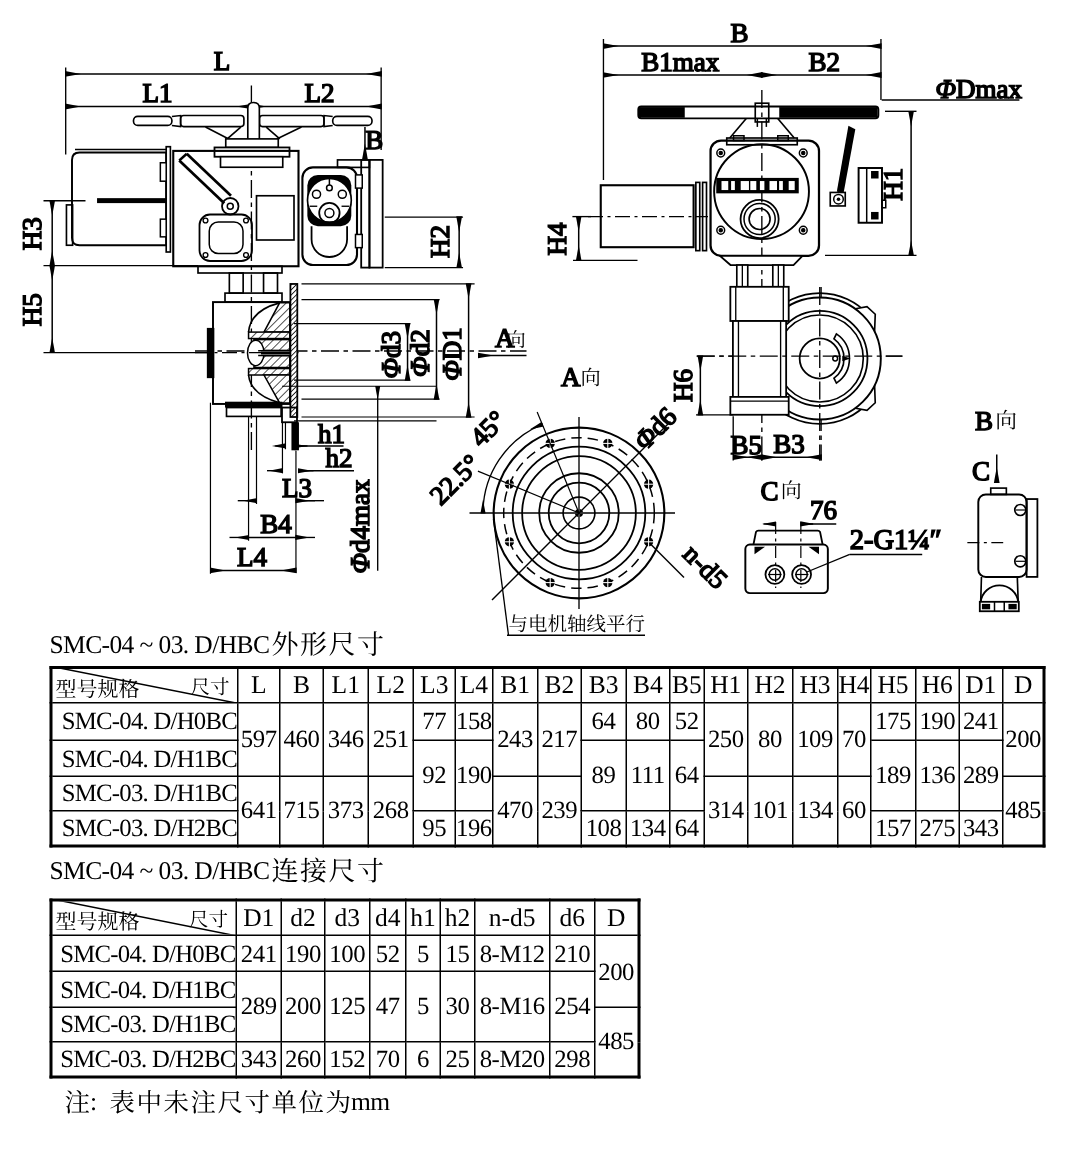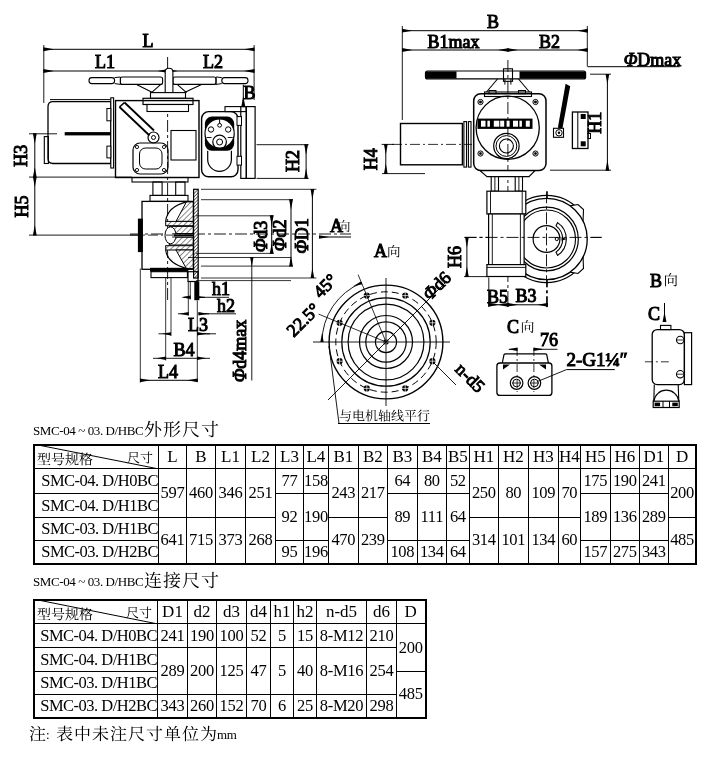--- a/index.html
+++ b/index.html
@@ -10,21 +10,21 @@
 .dt{position:absolute;border-collapse:collapse;table-layout:fixed;border:2px solid #000;
  font-family:"Liberation Serif",serif;font-size:16.5px;letter-spacing:-0.3px}
 .dt td{border:1px solid #000;text-align:center;vertical-align:middle;padding:0;overflow:hidden;white-space:nowrap}
 .dt td.mod{text-align:right;padding-left:1px;letter-spacing:-0.5px}
 .dt td.hd{font-size:17px;letter-spacing:0}
 .diag{position:relative;padding:0}
 .dgwrap{position:relative}
 .dgl{position:absolute;left:0;top:0}
 .dg-tr{position:absolute;right:5px;top:1px}
 .dg-bl{position:absolute;left:2px;bottom:-1px}
-.title{position:absolute;font-family:"Liberation Serif",serif;font-size:13px;letter-spacing:-0.4px;white-space:nowrap}
+.title{position:absolute;font-family:"Liberation Serif",serif;font-size:17px;letter-spacing:-0.4px;white-space:nowrap}
 .title svg.cj{margin-left:1px;vertical-align:-3px}
 </style></head>
 <body>
 <svg id="syms" width="0" height="0" style="position:absolute">
 <defs>
 <marker id="ar" viewBox="0 0 12 5" refX="11.5" refY="2.5" markerWidth="11" markerHeight="4.6" orient="auto-start-reverse">
         <path d="M0.5 2.5 L12 0.4 L12 4.6 z" fill="#000"></path>
       </marker>
 <pattern id="ha" width="3.8" height="3.8" patternUnits="userSpaceOnUse" patternTransform="rotate(45)">
         <rect width="3.8" height="3.8" fill="#fff"></rect>
@@ -657,42 +657,42 @@
         <td>210</td>
         <td rowspan="2">200</td>
       </tr>
 <tr style="height:24px">
         <td class="mod">SMC-04. D/H1BC</td>
         <td rowspan="2">289</td>
         <td rowspan="2">200</td>
         <td rowspan="2">125</td>
         <td rowspan="2">47</td>
         <td rowspan="2">5</td>
-        <td rowspan="2">40</td>
+        <td rowspan="2">30</td>
         <td rowspan="2">8-M16</td>
         <td rowspan="2">254</td>
       </tr>
 <tr style="height:23px">
         <td class="mod">SMC-03. D/H1BC</td>
         <td rowspan="2">485</td>
       </tr>
 <tr style="height:23px">
         <td class="mod">SMC-03. D/H2BC</td>
         <td>343</td>
         <td>260</td>
         <td>152</td>
         <td>70</td>
         <td>6</td>
         <td>25</td>
         <td>8-M20</td>
         <td>298</td>
       </tr>
 </tbody>
   </table>
-<div class="title" style="left:28px;top:725px"><svg class="cj" style="width:17px;height:17px">
+<div class="title" style="left:42px;top:725px"><svg class="cj" style="width:17px;height:17px">
       <use href="#g18"></use>
     </svg>:&nbsp; <svg class="cj" style="width:17px;height:17px">
       <use href="#g19"></use>
     </svg><svg class="cj" style="width:17px;height:17px">
       <use href="#g20"></use>
     </svg><svg class="cj" style="width:17px;height:17px">
       <use href="#g21"></use>
     </svg><svg class="cj" style="width:17px;height:17px">
       <use href="#g18"></use>
     </svg><svg class="cj" style="width:17px;height:17px">

